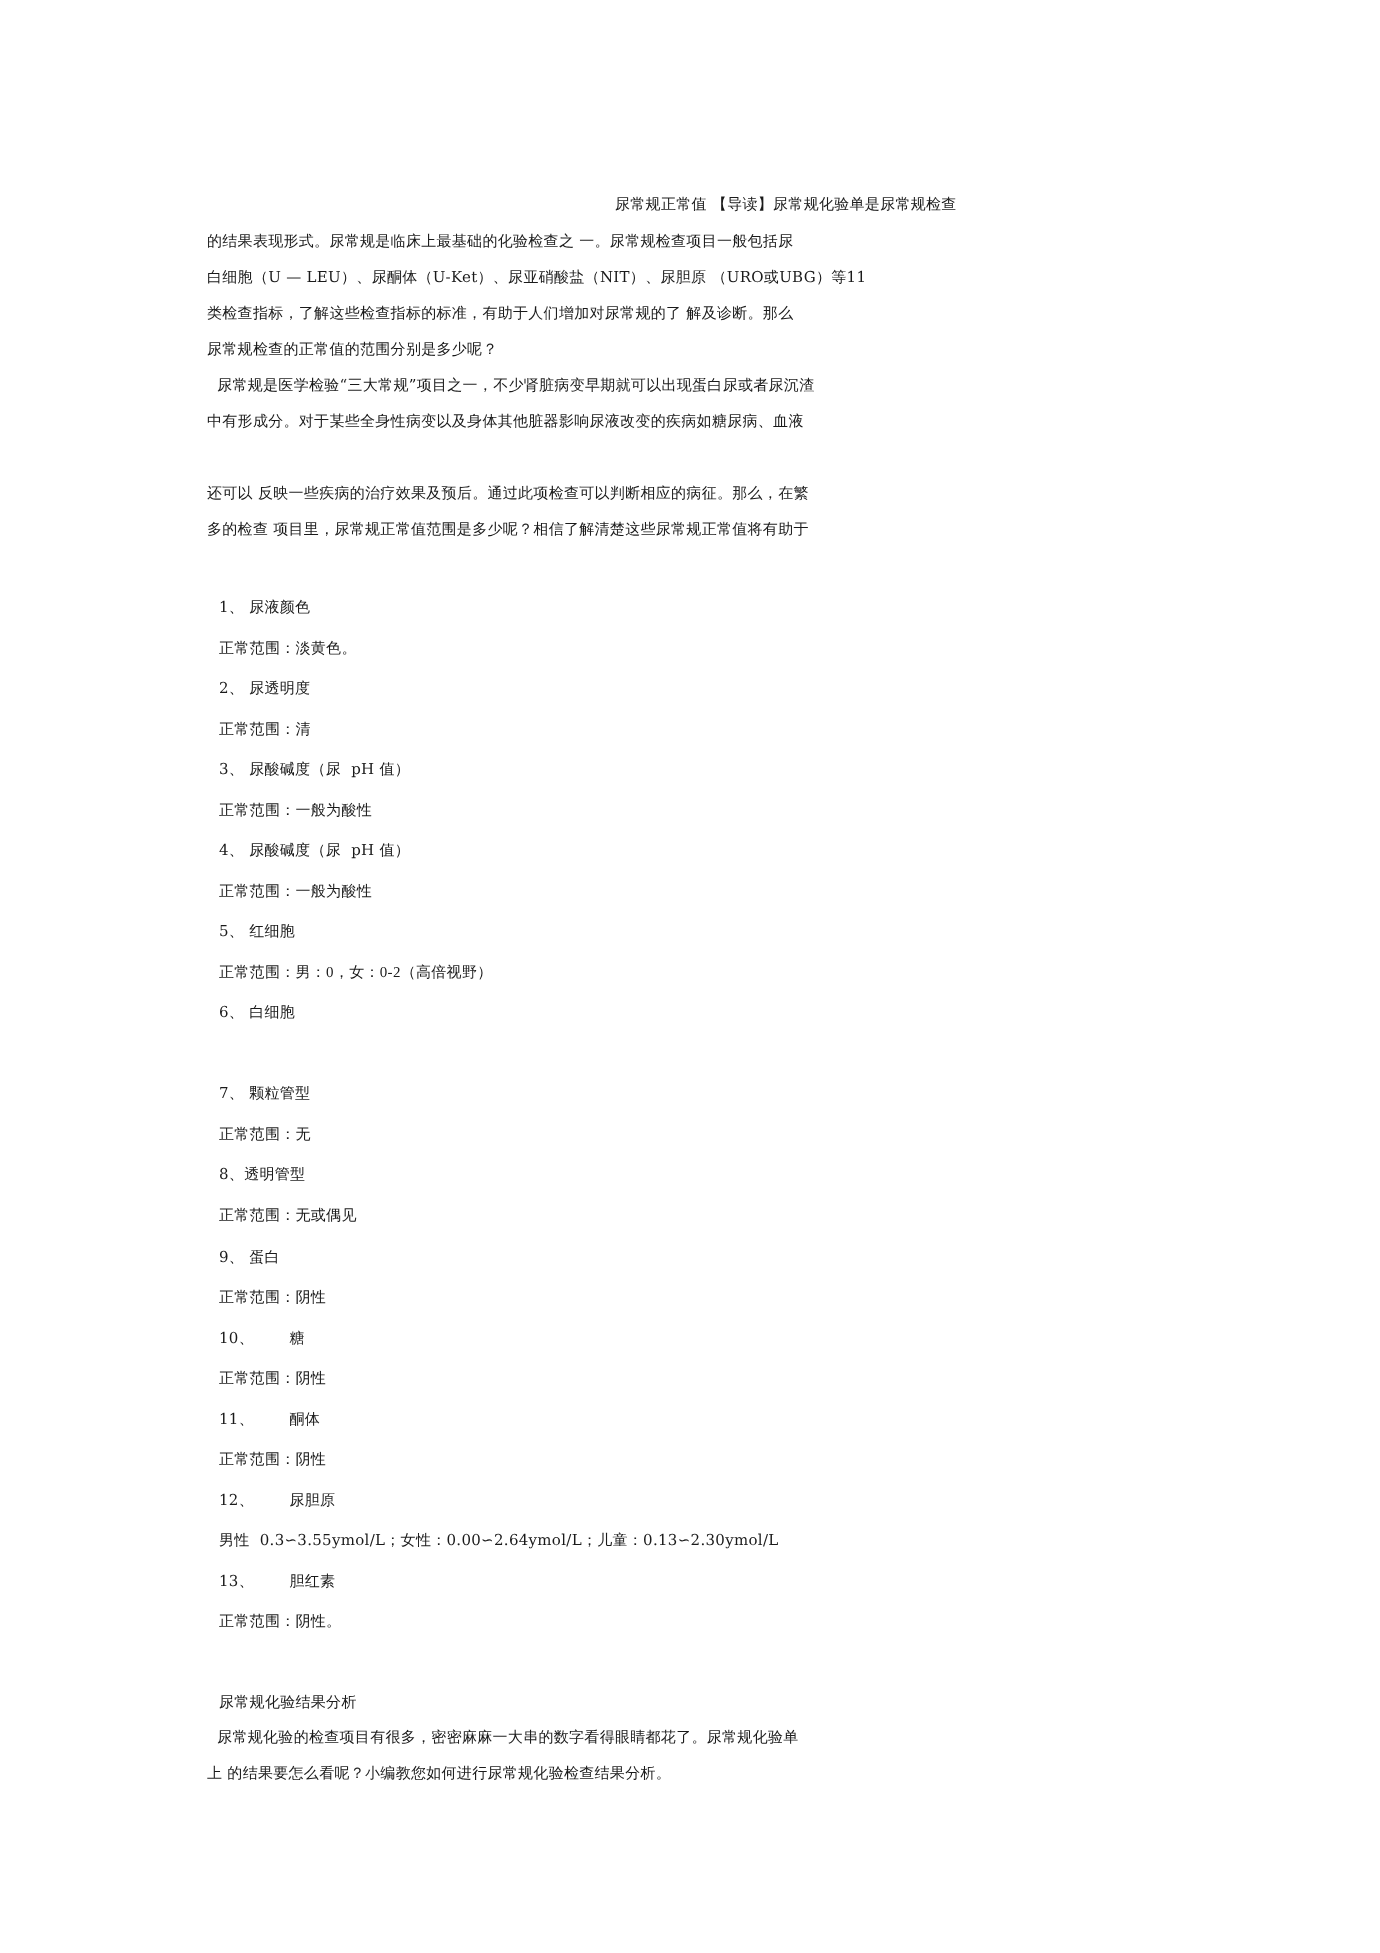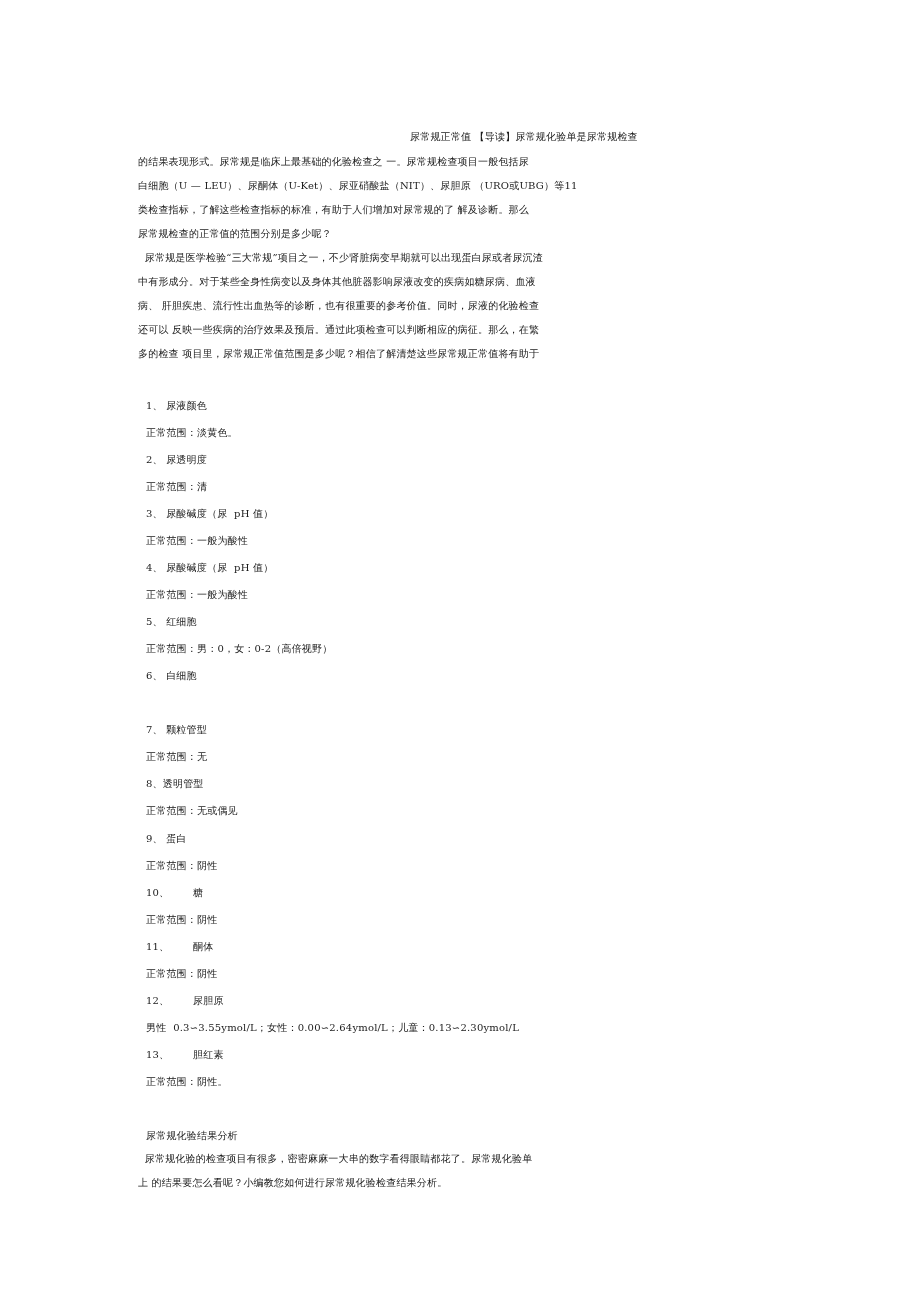--- a/index.html
+++ b/index.html
@@ -37,38 +37,37 @@
 <div class="page">
 
   <div class="line" style="left:410px; top:95px;">尿常规正常值 【导读】尿常规化验单是尿常规检查</div>
   <div class="line" style="left:138px; top:120px;">的结果表现形式。尿常规是临床上最基础的化验检查之 一。尿常规检查项目一般包括尿</div>
   <div class="line" style="left:138px; top:144px;">白细胞（U — LEU）、尿酮体（U-Ket）、尿亚硝酸盐（NIT）、尿胆原 （URO或UBG）等11</div>
   <div class="line" style="left:138px; top:168px;">类检查指标，了解这些检查指标的标准，有助于人们增加对尿常规的了 解及诊断。那么</div>
   <div class="line" style="left:138px; top:192px;">尿常规检查的正常值的范围分别是多少呢？</div>
 
   <div class="line" style="left:138px; top:216px;text-align:right;">  尿常规是医学检验“三大常规”项目之一，不少肾脏病变早期就可以出现蛋白尿或者尿沉渣</div>
   <div class="line" style="left:138px; top:240px;">中有形成分。对于某些全身性病变以及身体其他脏器影响尿液改变的疾病如糖尿病、血液</div>
-  <div class="line" style="left:138px; top:264px;">病、 肝胆疾患、流行性出血热等的诊断，也有很重要的参考价值。同时，尿液的化验检查</div>
   <div class="line" style="left:138px; top:288px;">还可以 反映一些疾病的治疗效果及预后。通过此项检查可以判断相应的病征。那么，在繁</div>
   <div class="line" style="left:138px; top:312px;">多的检查 项目里，尿常规正常值范围是多少呢？相信了解清楚这些尿常规正常值将有助于</div>
 
   <div class="line" style="left:146px; top:364px;">1、 尿液颜色</div>
   <div class="line" style="left:146px; top:391px;">正常范围：淡黄色。</div>
 
   <div class="line" style="left:146px; top:418px;">2、 尿透明度</div>
   <div class="line" style="left:146px; top:445px;">正常范围：清</div>
 
   <div class="line" style="left:146px; top:472px;">3、 尿酸碱度（尿  pH 值）</div>
   <div class="line" style="left:146px; top:499px;">正常范围：一般为酸性</div>
 
   <div class="line" style="left:146px; top:526px;">4、 尿酸碱度（尿  pH 值）</div>
   <div class="line" style="left:146px; top:553px;">正常范围：一般为酸性</div>
 
   <div class="line" style="left:146px; top:580px;">5、 红细胞</div>
-  <div class="line" style="left:146px; top:607px;">正常范围：男：0，女：0-2（高倍视野）</div>
+  <div class="line" style="left:146px; top:607px;font-family:Liberation Serif, serif;">正常范围：男：0，女：0-2（高倍视野）</div>
 
   <div class="line" style="left:146px; top:634px;">6、 白细胞</div>
 
   <div class="line" style="left:146px; top:688px;">7、 颗粒管型</div>
   <div class="line" style="left:146px; top:715px;">正常范围：无</div>
 
   <div class="line" style="left:146px; top:742px;">8、透明管型</div>
   <div class="line" style="left:146px; top:769px;">正常范围：无或偶见</div>
 
   <div class="line" style="left:146px; top:797px;">9、 蛋白</div>

